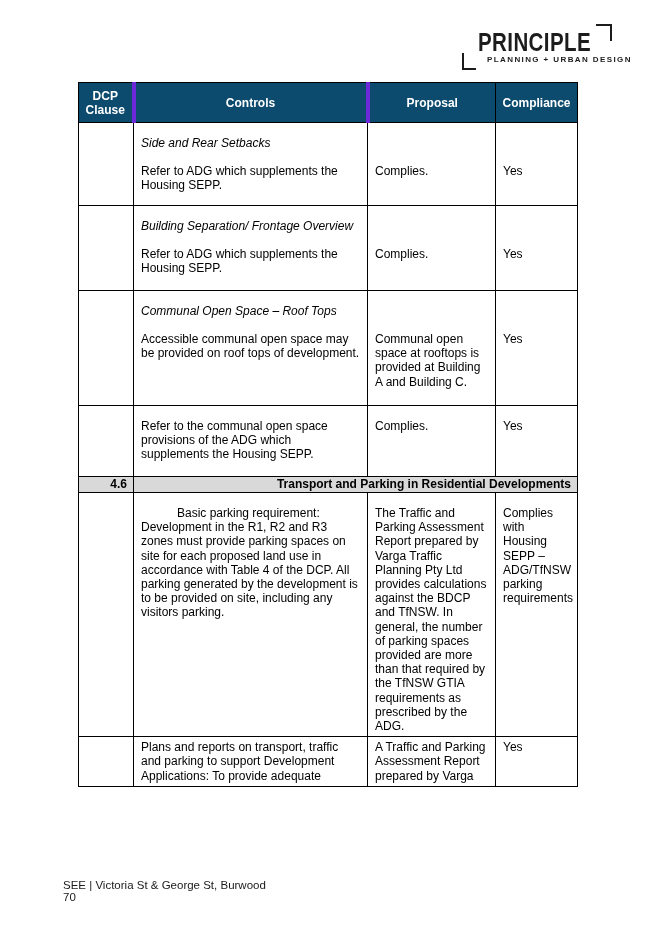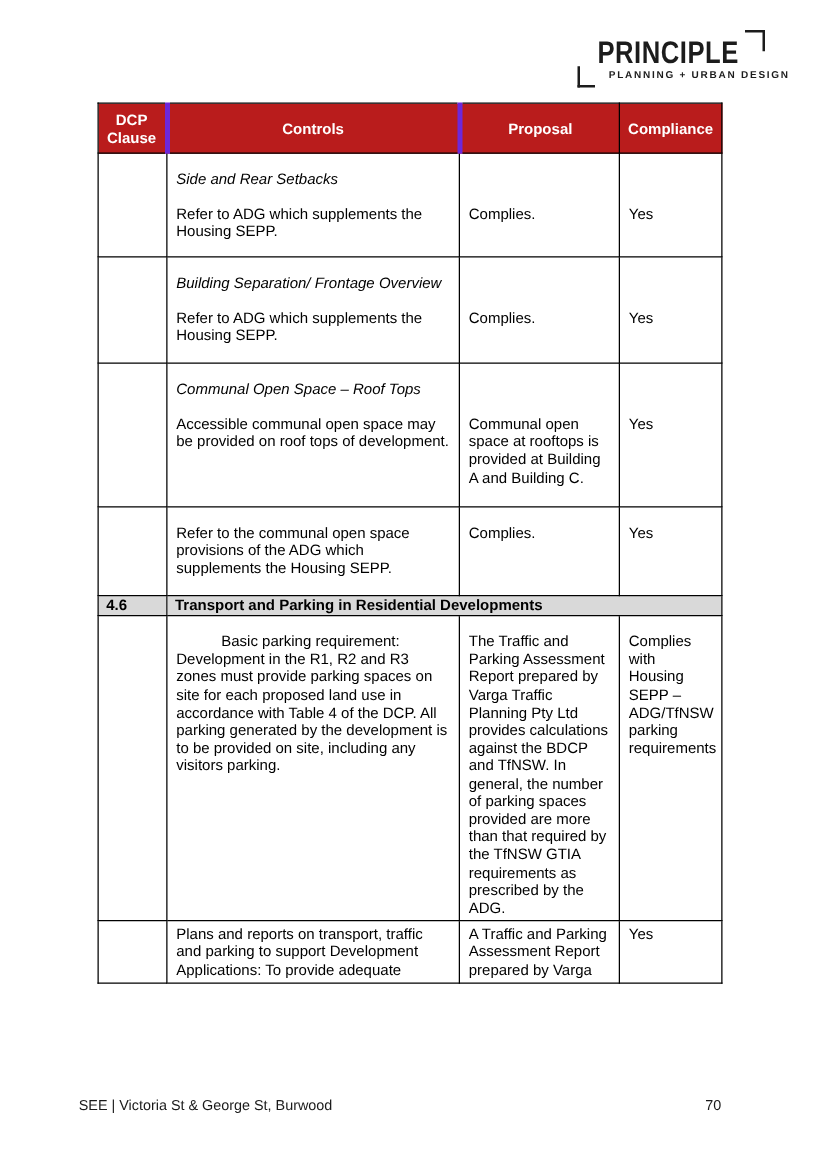--- a/index.html
+++ b/index.html
@@ -40,60 +40,60 @@
   table.dcp {
     position:absolute; left:78px; top:82px; width:499px;
     border-collapse:collapse; table-layout:fixed;
   }
   col.c-clause     { width:55px; }
   col.c-controls   { width:234px; }
   col.c-proposal   { width:128px; }
   col.c-compliance { width:82px; }
 
   th {
-    background:#b91c1c; color:#fff; font-weight:bold; font-size:12px;
+    background:#0c4a6e; color:#fff; font-weight:bold; font-size:12px;
     text-align:center; vertical-align:middle;
     height:40px; padding:3px 2px; line-height:14px;
     border:1px solid #000;
   }
   th.wsep { border-left:4px solid #6d28d9; }
 
   td {
     border:1px solid #000;
     vertical-align:top;
     font-size:12px; line-height:14.2px;
     padding:13px 7px 3px 7px;
     overflow:hidden;
   }
   tr.r1 { height:83px; }
   tr.r2 { height:85px; }
   tr.r3 { height:115px; }
   tr.r4 { height:66px; }
   tr.r5 { height:71px; }
-  tr.section { height:15px; }
+  tr.section { height:15px;text-align:right; }
   tr.r6 { height:239px; }
   tr.r7 { height:43px; }
 
   td .heading { font-style:italic; margin-bottom:14px; white-space:nowrap; }
   td .spacer  { height:28px; }
   td .lead-block { font-weight:normal;padding-left:36px; }
   b.lead-inline { font-weight:normal; }
 
   tr.section td {
     background:#d9d9d9; font-weight:bold;
     padding:1px 6px; line-height:13px; vertical-align:middle;
   }
 
   tr.r7 td { padding-top:3px; }
 
   
   .footer {
     position:absolute; left:63px; top:879px; width:514px;
     font-size:11.5px; color:#1a1a1a;
-    display:flex; justify-content:space-between;
+    display:flex; justify-content:space-between;flex-direction:column;
   }
 </style>
 </head>
 <body>
 
 <div class="logo">
   <span class="bracket-tr"></span>
   <span class="bracket-bl"></span>
   <div class="logo-name">PRINCIPLE</div>
   <div class="logo-tagline">PLANNING + URBAN DESIGN</div>

